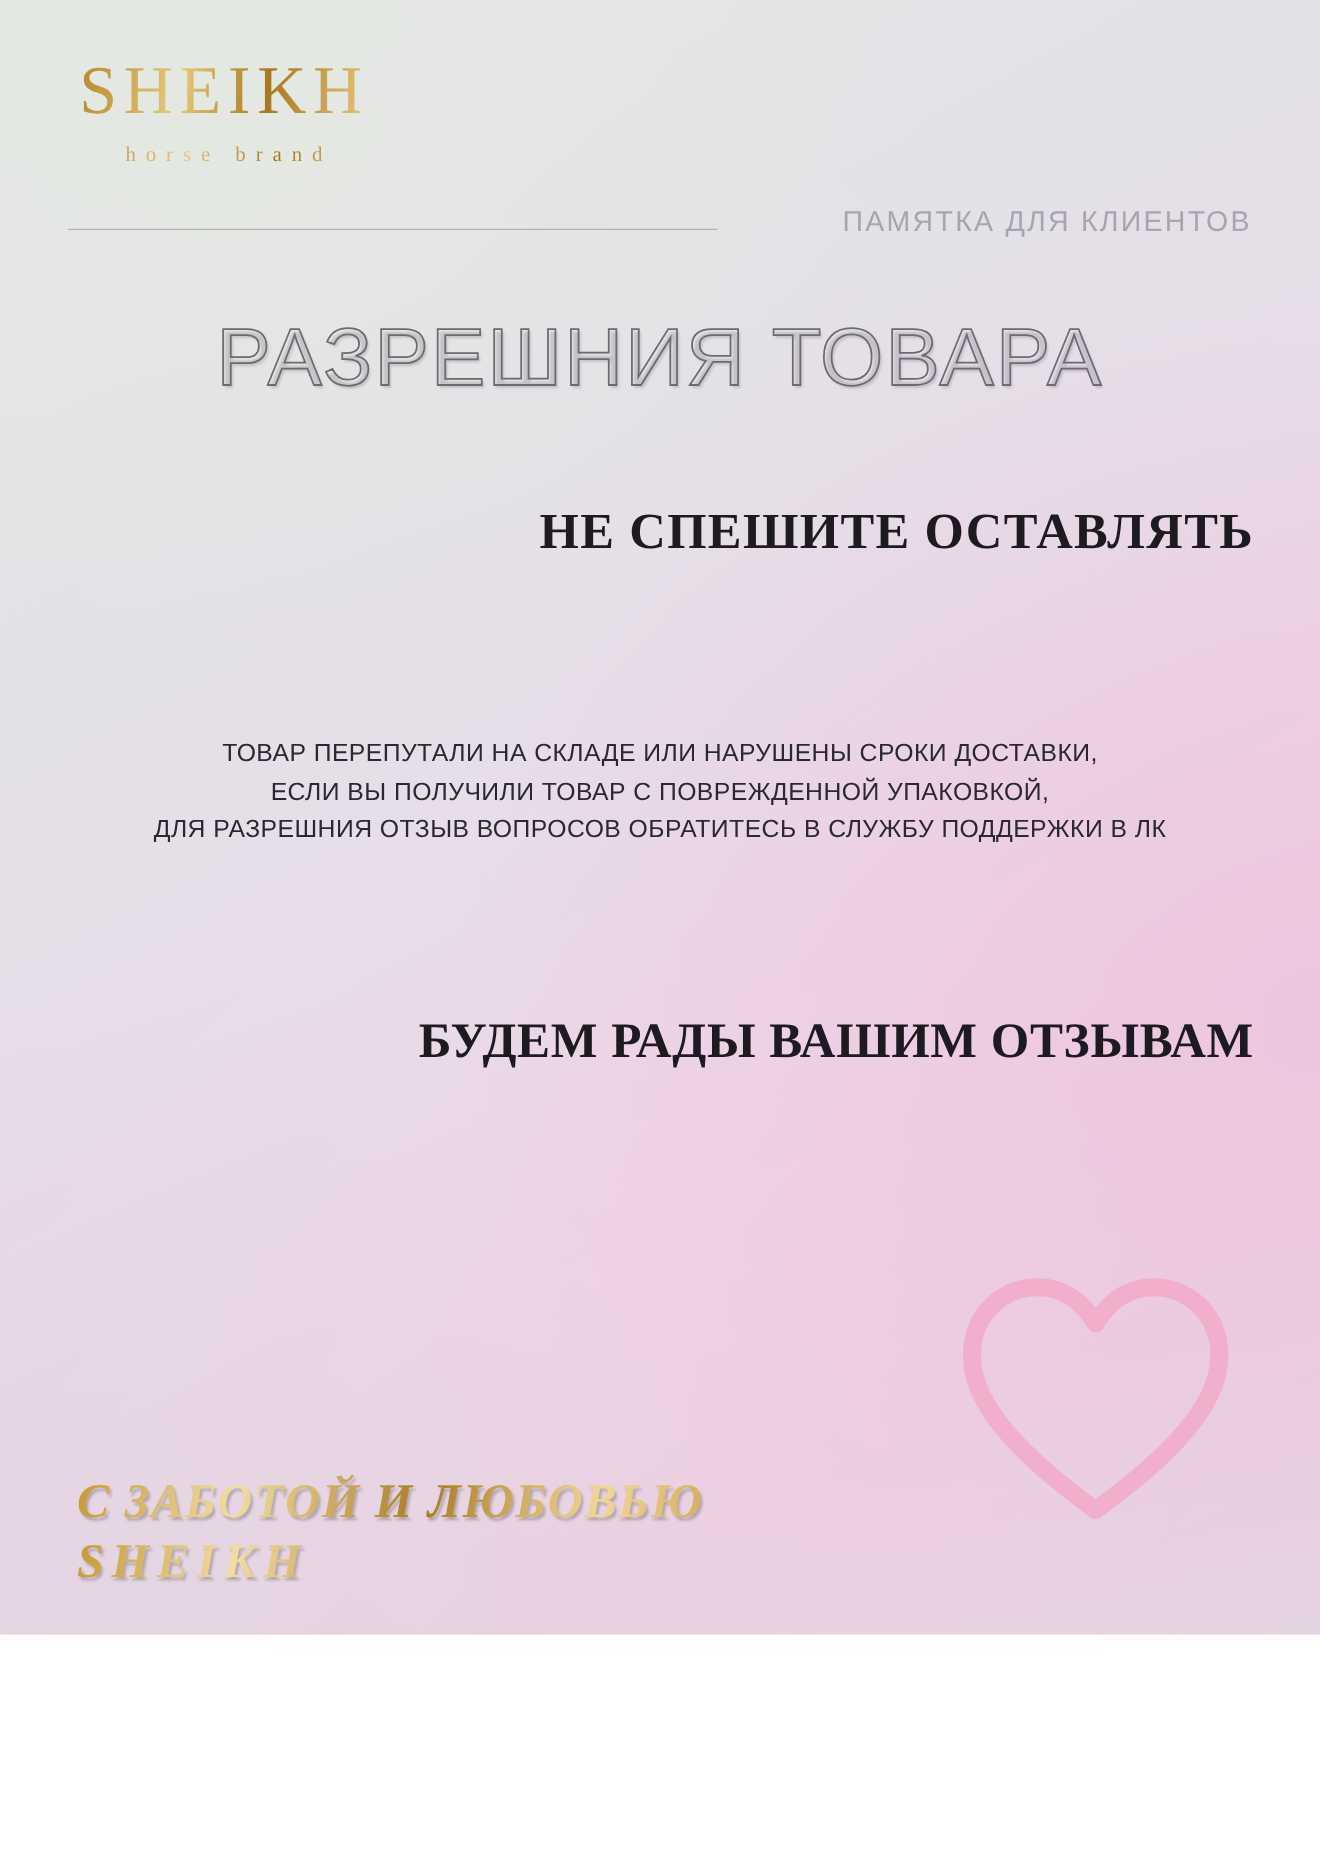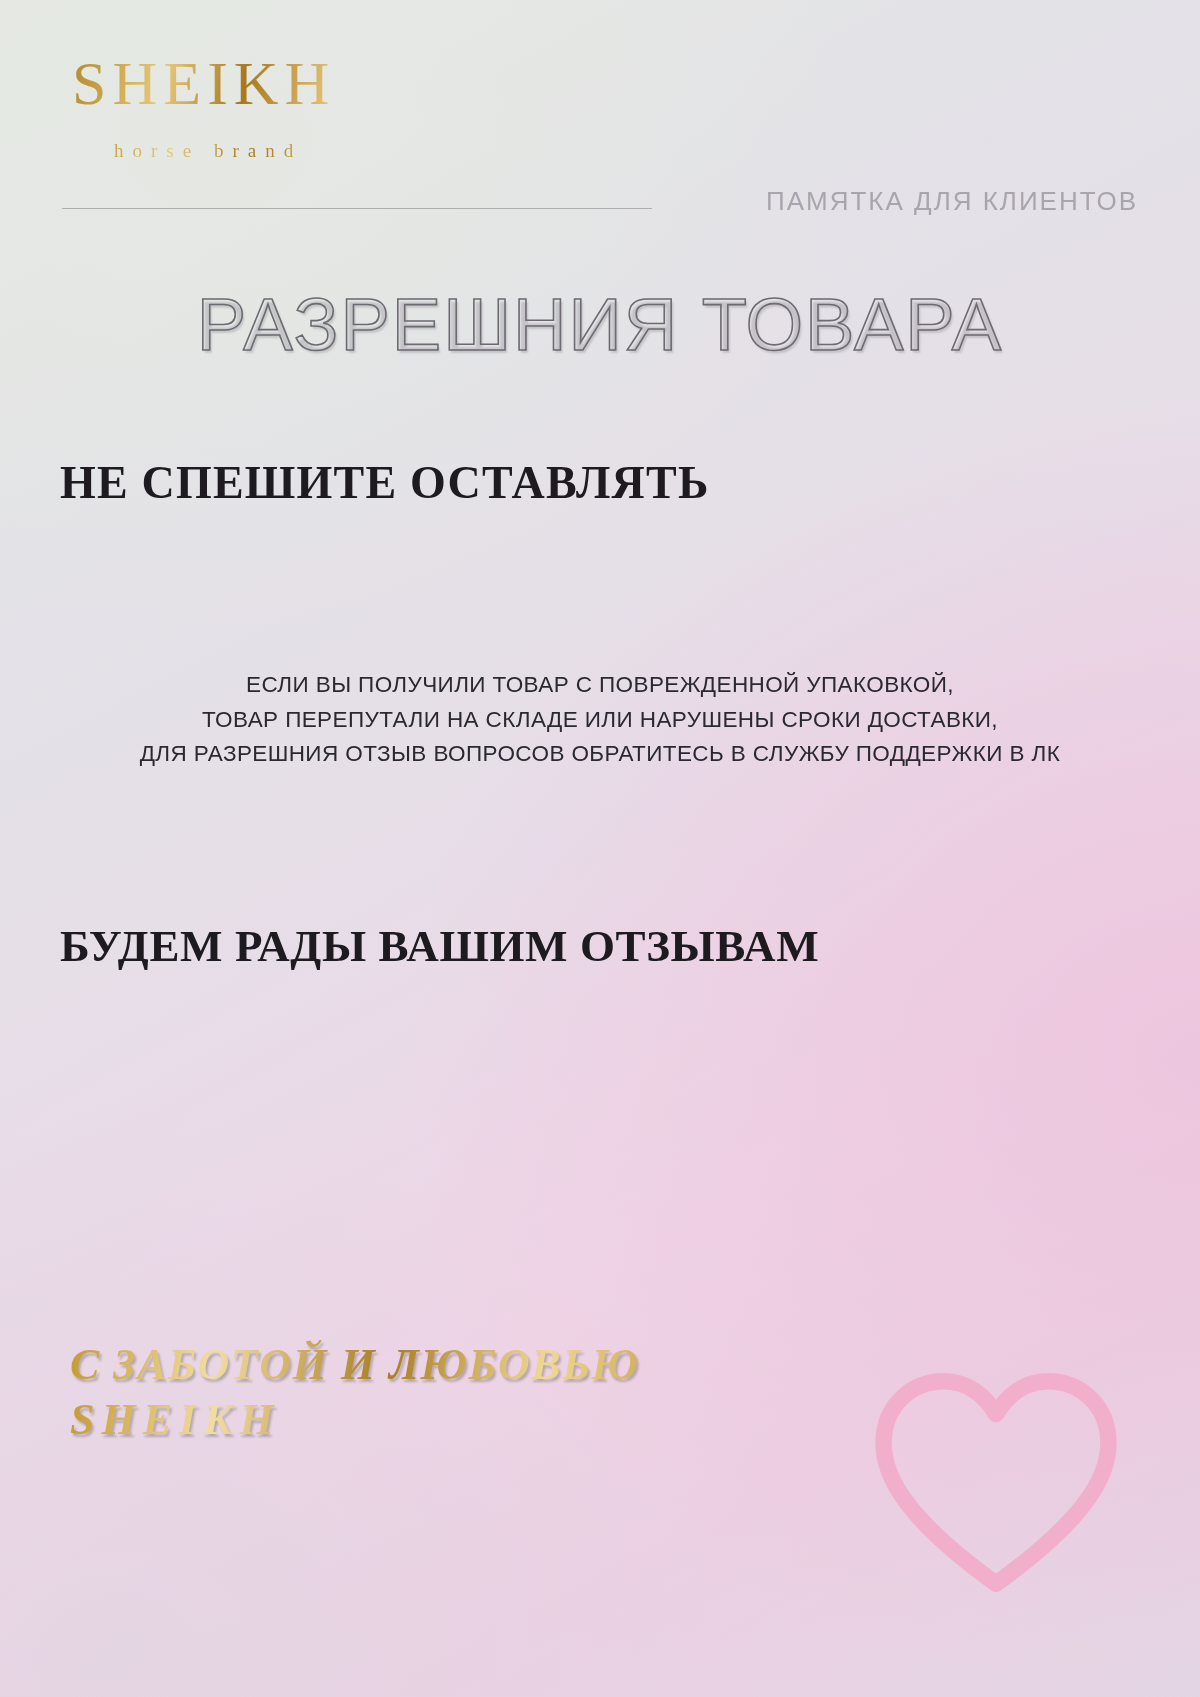--- a/index.html
+++ b/index.html
@@ -8,21 +8,21 @@
   }
   body {
     width: 1200px;
     height: 1697px;
     font-family: "Liberation Sans", sans-serif;
     overflow: hidden;
   }
   .page {
     position: relative;
     width: 1200px;
-    height: 1697px;
+    height: 1486px;
     box-sizing: border-box;
     overflow: hidden;
     background:
       radial-gradient(ellipse 900px 700px at 18% 8%, rgba(228,232,226,0.95) 0%, rgba(228,232,226,0.0) 70%),
       radial-gradient(ellipse 1100px 900px at 100% 62%, rgba(236,196,221,0.85) 0%, rgba(236,196,221,0.0) 72%),
       radial-gradient(ellipse 1000px 800px at 10% 98%, rgba(226,214,226,0.8) 0%, rgba(226,214,226,0.0) 70%),
       linear-gradient(152deg, #e6eae6 0%, #e3e2e7 26%, #e7dde8 48%, #efd4e6 68%, #eccfe2 82%, #e3d6e4 100%);
   }
 
   
@@ -40,21 +40,21 @@
     font-weight: 400;
     background: linear-gradient(100deg, #b58a2c 0%, #e7c879 28%, #a8781f 52%, #e3c276 78%, #b2862a 100%);
     -webkit-background-clip: text;
     background-clip: text;
     color: transparent;
     -webkit-text-fill-color: transparent;
     white-space: nowrap;
     text-align: left;
   }
   .logo-sub {
-    margin-top: 26px;
+    margin-top: 16px;
     font-size: 19px;
     letter-spacing: 9px;
     font-family: "Liberation Serif", serif;
     background: linear-gradient(100deg, #b58a2c 0%, #e7c879 30%, #a8781f 55%, #e3c276 80%, #b2862a 100%);
     -webkit-background-clip: text;
     background-clip: text;
     color: transparent;
     -webkit-text-fill-color: transparent;
     text-align: left;
     white-space: nowrap;
@@ -95,21 +95,21 @@
     -webkit-text-stroke: 1.6px #6d6a72;
     text-shadow: 2px 3px 2px rgba(120,115,125,0.28);
     white-space: nowrap;
   }
 
   
   .heading-serif {
     position: absolute;
     left: 60px;
     right: 60px;
-    text-align: left;
+    text-align: right;
     font-family: "Liberation Serif", serif;
     font-weight: 700;
     color: #1d1b20;
     line-height: 1.18;
   }
   .heading-1 {
     top: 456px;
     font-size: 46px;
     letter-spacing: 1.2px;
   }
@@ -180,22 +180,22 @@
   <div class="header-rule"></div>
   <div class="header-note">ПАМЯТКА ДЛЯ КЛИЕНТОВ</div>
 
   <div class="title-outline">РАЗРЕШНИЯ ТОВАРА</div>
 
   <div class="heading-serif heading-1">
     <div>НЕ СПЕШИТЕ ОСТАВЛЯТЬ</div>
   </div>
 
   <div class="body-note">
+    <div>ТОВАР ПЕРЕПУТАЛИ НА СКЛАДЕ ИЛИ НАРУШЕНЫ СРОКИ ДОСТАВКИ,</div>
     <div>ЕСЛИ ВЫ ПОЛУЧИЛИ ТОВАР С ПОВРЕЖДЕННОЙ УПАКОВКОЙ,</div>
-    <div>ТОВАР ПЕРЕПУТАЛИ НА СКЛАДЕ ИЛИ НАРУШЕНЫ СРОКИ ДОСТАВКИ,</div>
     <div>ДЛЯ РАЗРЕШНИЯ ОТЗЫВ ВОПРОСОВ ОБРАТИТЕСЬ В СЛУЖБУ ПОДДЕРЖКИ В ЛК</div>
   </div>
 
   <div class="heading-serif heading-2">
     <div>БУДЕМ РАДЫ ВАШИМ ОТЗЫВАМ</div>
   </div>
 
   <div class="sign">
     <div class="sign-line sign-1">С ЗАБОТОЙ И ЛЮБОВЬЮ</div>
     <div class="sign-line sign-2">SHEIKH</div>

